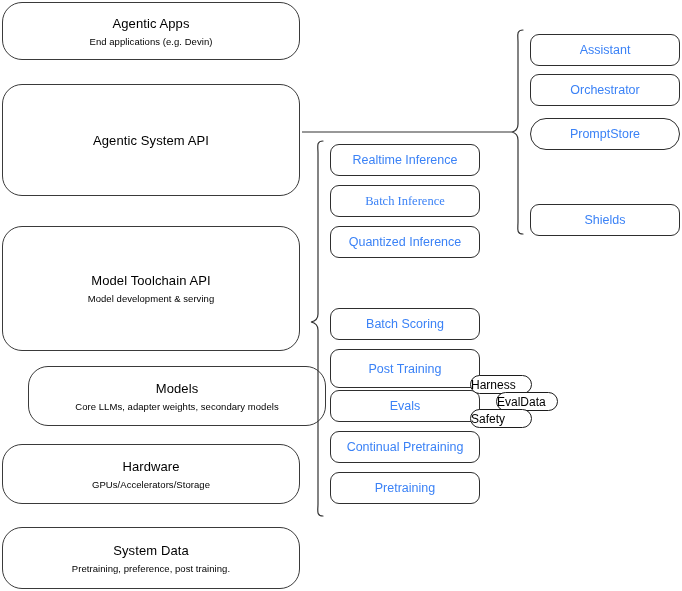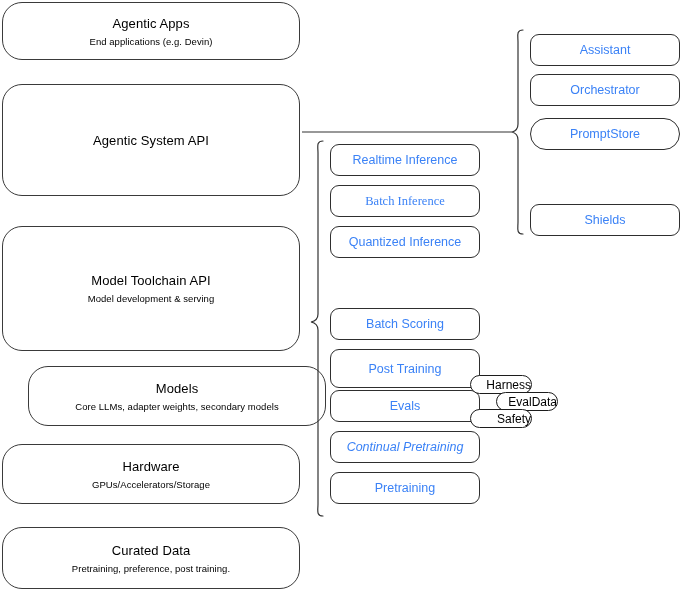--- a/index.html
+++ b/index.html
@@ -57,21 +57,21 @@
     color: #3b82f6;
   }
   .pill {
     position: absolute;
     box-sizing: border-box;
     border: 1px solid #1c1c1c;
     border-radius: 11px;
     background: #ffffff;
     display: flex;
     align-items: center;
-    justify-content: flex-end;
+    justify-content: flex-start;
     font-size: 12px;
     line-height: 14px;
     color: #000;
     z-index: 5;
   }
   .connector {
     position: absolute;
     pointer-events: none;
   }
   .connector svg {
@@ -102,21 +102,21 @@
     <div class="layer-title">Models</div>
     <div class="layer-sub">Core LLMs, adapter weights, secondary models</div>
   </div>
 
   <div class="box" style="left:2px; top:444px; width:298px; height:60px;">
     <div class="layer-title">Hardware</div>
     <div class="layer-sub">GPUs/Accelerators/Storage</div>
   </div>
 
   <div class="box" style="left:2px; top:527px; width:298px; height:62px;">
-    <div class="layer-title">Curated Data</div>
+    <div class="layer-title">System Data</div>
     <div class="layer-sub">Pretraining, preference, post training.</div>
   </div>
 
   <div class="connector" style="left:0; top:0; width:682px; height:591px;">
     <svg width="682" height="591" viewBox="0 0 682 591" fill="none">
 
       <path d="M302 132 L512 132" stroke="#333333" stroke-width="1.2" fill="none"></path>
 
       <path d="M523 30
                C 516 30, 518 36, 518 42
@@ -152,21 +152,21 @@
   </div>
   <div class="small-box" style="left:330px; top:308px; width:150px; height:32px;">
     <span>Batch Scoring</span>
   </div>
   <div class="small-box" style="left:330px; top:349px; width:150px; height:39px;">
     <span>Post Training</span>
   </div>
   <div class="small-box" style="left:330px; top:390px; width:150px; height:32px;">
     <span>Evals</span>
   </div>
-  <div class="small-box" style="left:330px; top:431px; width:150px; height:32px;font-style:italic;">
+  <div class="small-box" style="left:330px; top:431px; width:150px; height:32px;">
     <span>Continual Pretraining</span>
   </div>
   <div class="small-box" style="left:330px; top:472px; width:150px; height:32px;">
     <span>Pretraining</span>
   </div>
 
   <div class="pill" style="left:470px; top:375px; width:62px; height:19px;">
     <span>Harness</span>
   </div>
   <div class="pill" style="left:496px; top:392px; width:62px; height:19px;">

